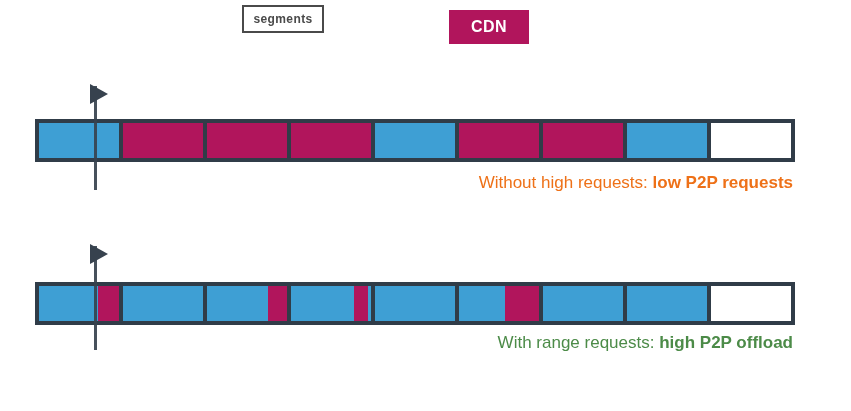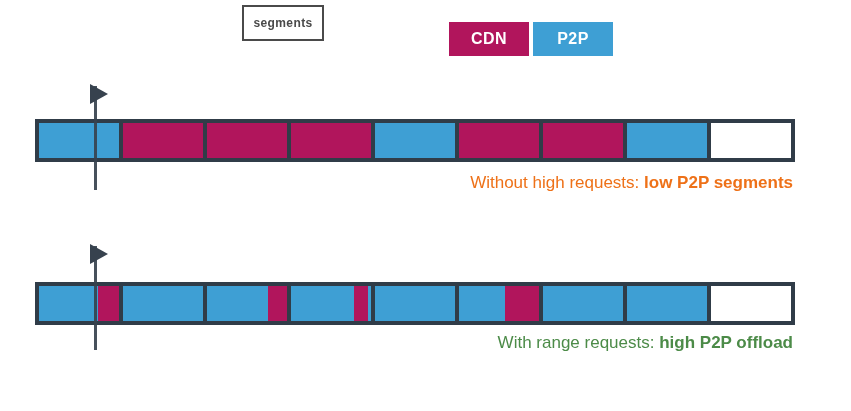--- a/index.html
+++ b/index.html
@@ -3,31 +3,31 @@
 <meta charset="utf-8">
 <style>
   html,body { margin:0; padding:0; background:#ffffff; }
   .canvas {
     position:relative; width:851px; height:411px; background:#ffffff;
     font-family:"Liberation Sans", sans-serif; overflow:hidden;
   }
 
   
   .seg-label-box {
-    position:absolute; left:242px; top:5px; width:82px; height:36px;
+    position:absolute; left:242px; top:5px; width:82px; height:28px;
     border:2px solid var(--gray); box-sizing:border-box;
     display:flex; align-items:center; justify-content:center;
     font-size:12px; font-weight:bold; color:var(--gray); letter-spacing:.4px;
   }
 
   
   .legend { position:absolute; left:449px; top:10px; display:flex; gap:4px; }
   .chip {
     width:80px; height:34px; display:flex; align-items:center; justify-content:center;
-    color:#ffffff; font-weight:bold; font-size:16px; letter-spacing:.5px;margin-top:12px;
+    color:#ffffff; font-weight:bold; font-size:16px; letter-spacing:.5px;
   }
 
   
   .bar {
     position:absolute; left:35px; width:760px; height:43px;
     background:var(--frame); padding:4px; box-sizing:border-box;
     display:flex; gap:4px; z-index:1;
   }
   .t1 .bar { top:119px; }
   .t2 .bar { top:282px; }
@@ -57,21 +57,20 @@
 </style>
 </head>
 <body>
 
 <div class="canvas" style="--frame: #303C48; --playhead: #37424E; --gray: #4A4A4A;">
 
   <div class="seg-label-box">segments</div>
 
   <div class="legend">
     <div class="chip" style="background: rgb(177, 21, 92);">CDN</div>
-    <div class="chip" style="background: rgb(62, 159, 212);">P2P</div>
   </div>
 
   <div class="t1">
     <div class="playhead-flag"></div>
     <div class="playhead-line"></div>
     <div class="bar">
         <div class="segment">
           <div class="run" style="width: 100%; background: rgb(62, 159, 212);"></div>
         </div>
         <div class="segment">
@@ -93,21 +92,21 @@
           <div class="run" style="width: 100%; background: rgb(177, 21, 92);"></div>
         </div>
         <div class="segment">
           <div class="run" style="width: 100%; background: rgb(62, 159, 212);"></div>
         </div>
         <div class="segment">
           <div class="run" style="width: 100%; background: rgb(255, 255, 255);"></div>
         </div>
       </div>
     <div class="caption" style="color: rgb(238, 113, 24);">
-      <span>Without high requests: </span><span class="hl">low P2P segments</span>
+      <span>Without high requests: </span><span class="hl">low P2P requests</span>
     </div>
   </div>
 
   <div class="t2">
     <div class="playhead-flag"></div>
     <div class="playhead-line"></div>
     <div class="bar">
         <div class="segment">
           <div class="run" style="width: 74%; background: rgb(62, 159, 212);"></div>
           <div class="run" style="width: 26%; background: rgb(177, 21, 92);"></div>

